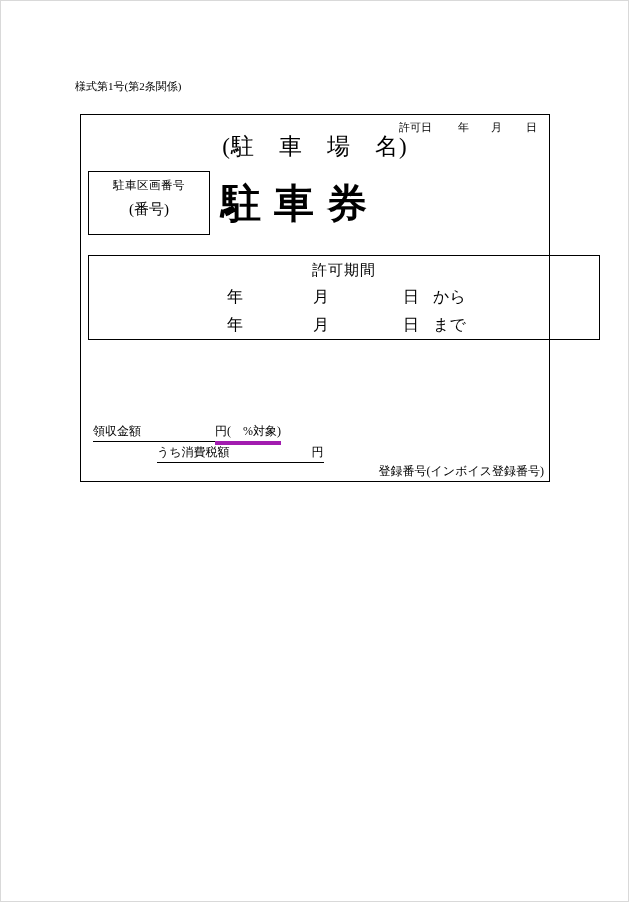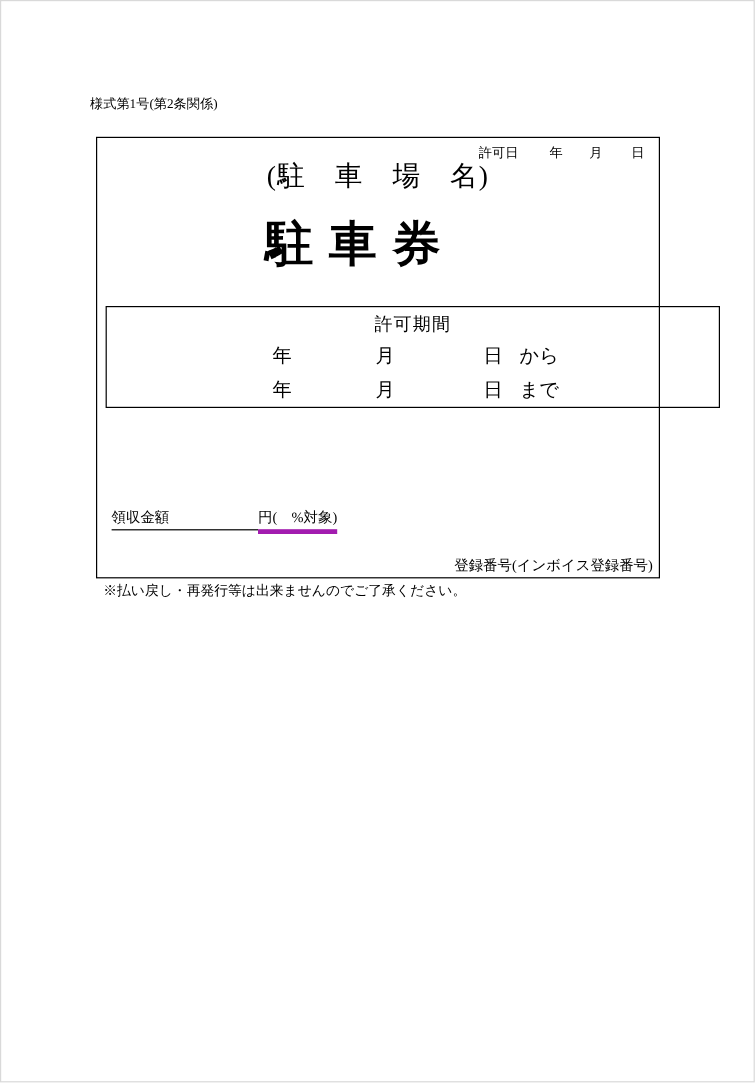--- a/index.html
+++ b/index.html
@@ -217,20 +217,24 @@
 
     <div class="permit-date-row">
       <span class="lbl">許可日</span>
       <span class="y">年</span>
       <span class="m">月</span>
       <span class="d">日</span>
     </div>
 
     <div class="lot-name">(駐　車　場　名)</div>
 
+    <div class="number-box">
+      <div class="nb-title">駐車区画番号</div>
+      <div class="nb-value">(番号)</div>
+    </div>
 
     <div class="big-title">駐車券</div>
 
     <div class="period-box">
       <div class="pb-title">許可期間</div>
 
       <div class="period-row">
         <span class="y">年</span>
         <span class="m">月</span>
         <span class="d">日</span>
@@ -244,20 +248,23 @@
         <span class="sfx">まで</span>
       </div>
     </div>
 
 
     <div class="amount-row">
       <span class="a-lbl">領収金額</span>
       <span class="a-yen">円(　%対象)</span>
     </div>
 
+    <div class="tax-row">
+      <span class="t-lbl">うち消費税額</span>
+      <span class="t-yen">円</span>
+    </div>
 
     <div class="register-row">登録番号(インボイス登録番号)</div>
 
   </div>
 
-  <div class="footnote">※払い戻し・再発行等は出来ませんのでご了承ください。</div>
 
 </div>
 
 </body></html>

